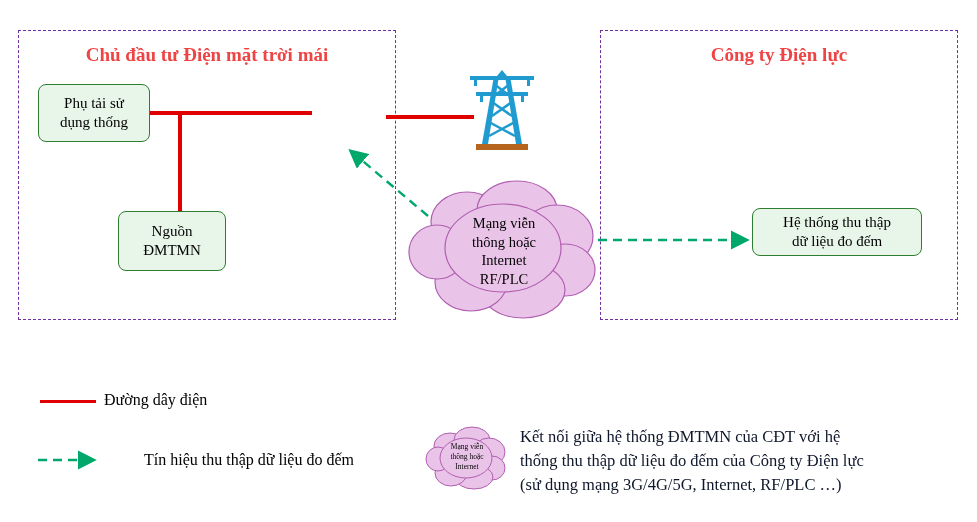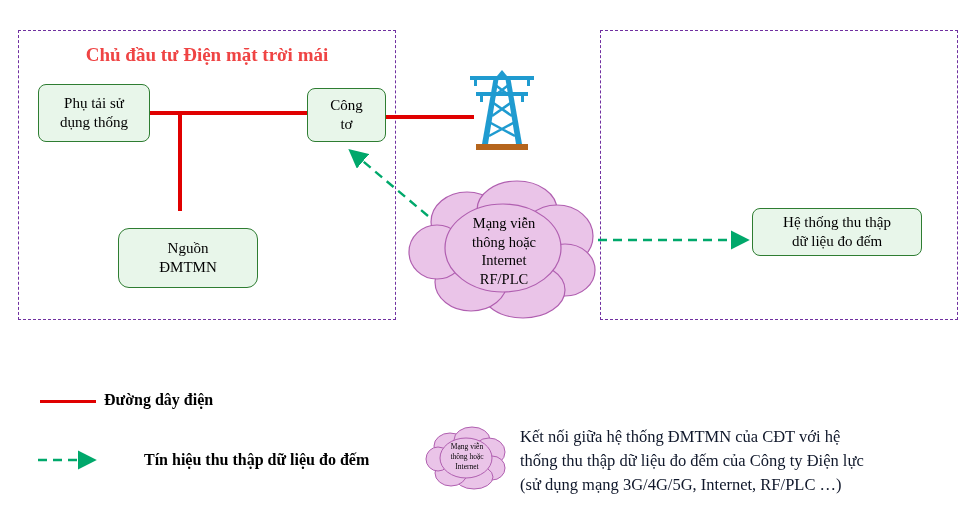--- a/index.html
+++ b/index.html
@@ -60,21 +60,20 @@
     text-align: center;
     font-size: 14.5px;
     line-height: 1.28;
     color: #000;
   }
 
   
   .legend-text {
     font-size: 16px;
     color: #000;
-    font-weight: bold;
   }
   .legend-red {
     height: 2.6px;
     background: #e00000;
   }
   .legend-para {
     font-size: 16.5px;
     line-height: 1.45;
     color: #0f172a;
   }
@@ -83,47 +82,42 @@
 </style>
 </head>
 <body>
 
 <div id="canvas">
 
   <div class="abs group-box" style="left:18px; top:30px; width:378px; height:290px;"></div>
   <div class="abs group-title" style="left:18px; top:44px; width:378px;">Chủ đầu tư Điện mặt trời mái</div>
 
   <div class="abs group-box" style="left:600px; top:30px; width:358px; height:290px;"></div>
+  <div class="abs group-title" style="left:600px; top:44px; width:358px;">Công ty Điện lực</div>
 
   <div class="abs redline" style="left:150px; top:111px; width:162px; height:4px;"></div>
 
   <div class="abs redline" style="left:178px; top:111px; width:4px; height:100px;"></div>
 
   <div class="abs redline" style="left:386px; top:115px; width:88px; height:4px;"></div>
 
   <div class="abs node" style="left:38px; top:84px; width:112px; height:58px;">
     <span>
       <span>Phụ tải sử</span><br>
       <span>dụng thống</span>
     </span>
   </div>
 
-  <div class="abs node" style="left:118px; top:228px; width:140px; height:60px;border-radius:11px;">
+  <div class="abs node" style="left:118px; top:211px; width:108px; height:60px;">
     <span>
       <span>Nguồn</span><br>
       <span>ĐMTMN</span>
     </span>
   </div>
 
-  <div class="abs node" style="left:307px; top:88px; width:79px; height:54px;">
-    <span>
-      <span>Công</span><br>
-      <span>tơ</span>
-    </span>
-  </div>
 
   <div class="abs node" style="left:752px; top:208px; width:170px; height:48px;">
     <span>
       <span>Hệ thống thu thập</span><br>
       <span>dữ liệu đo đếm</span>
     </span>
   </div>
 
   <div class="abs" style="left:466px; top:70px; width:72px; height:86px;">
     <svg width="72" height="86" viewBox="0 0 72 86">

